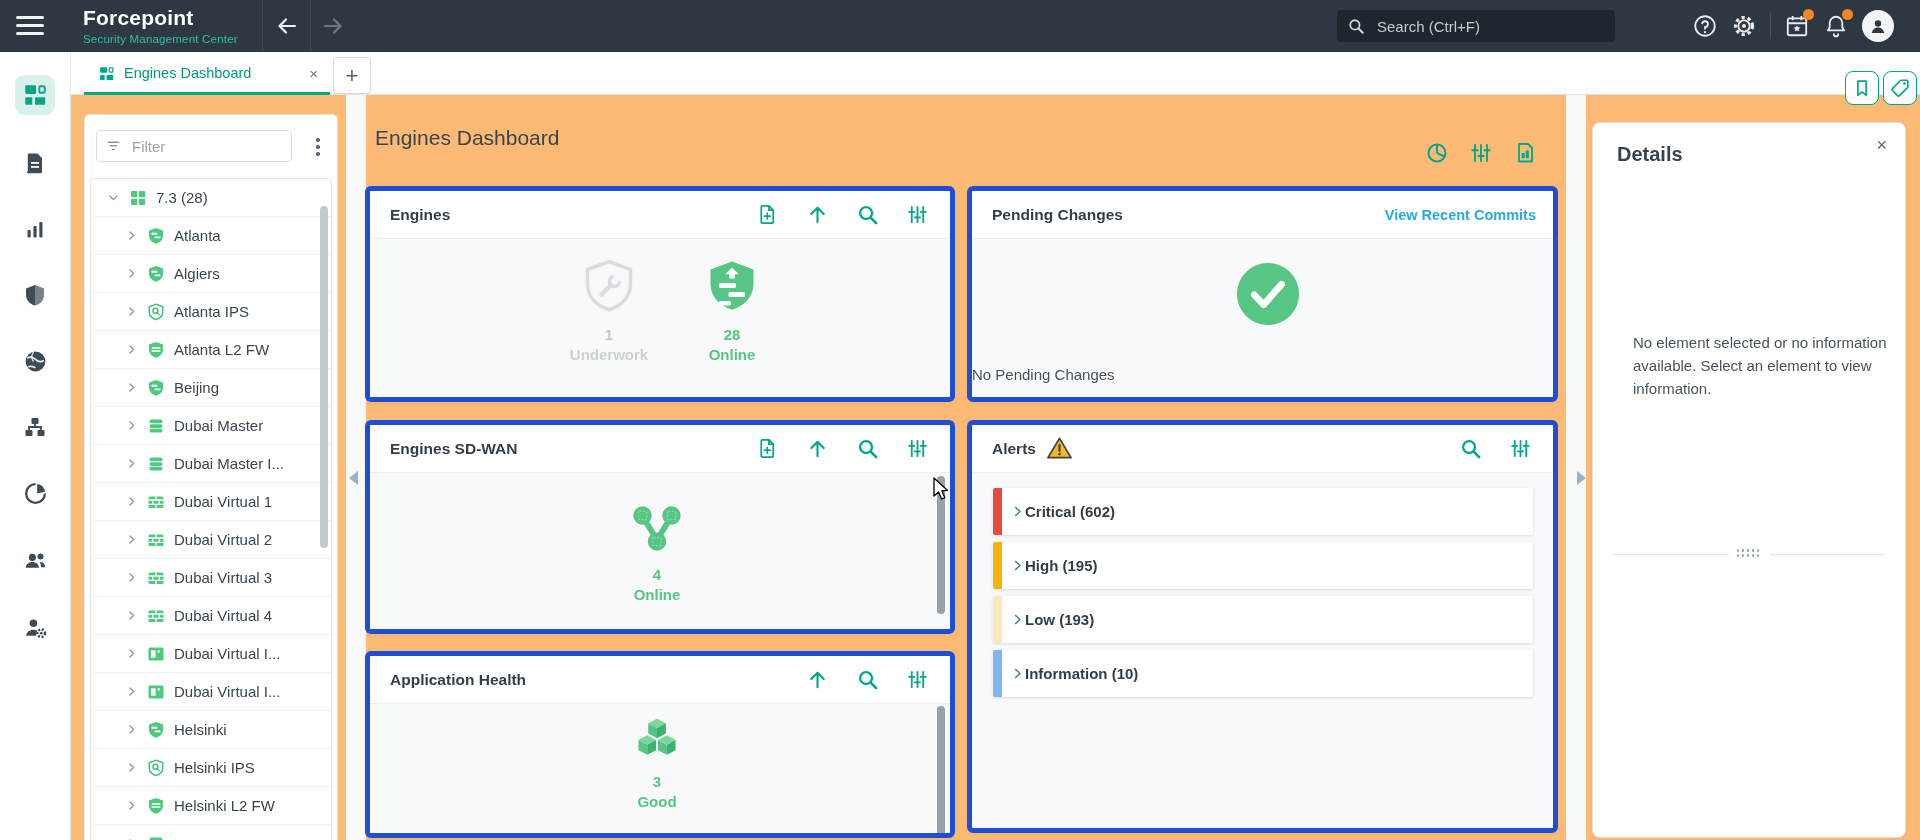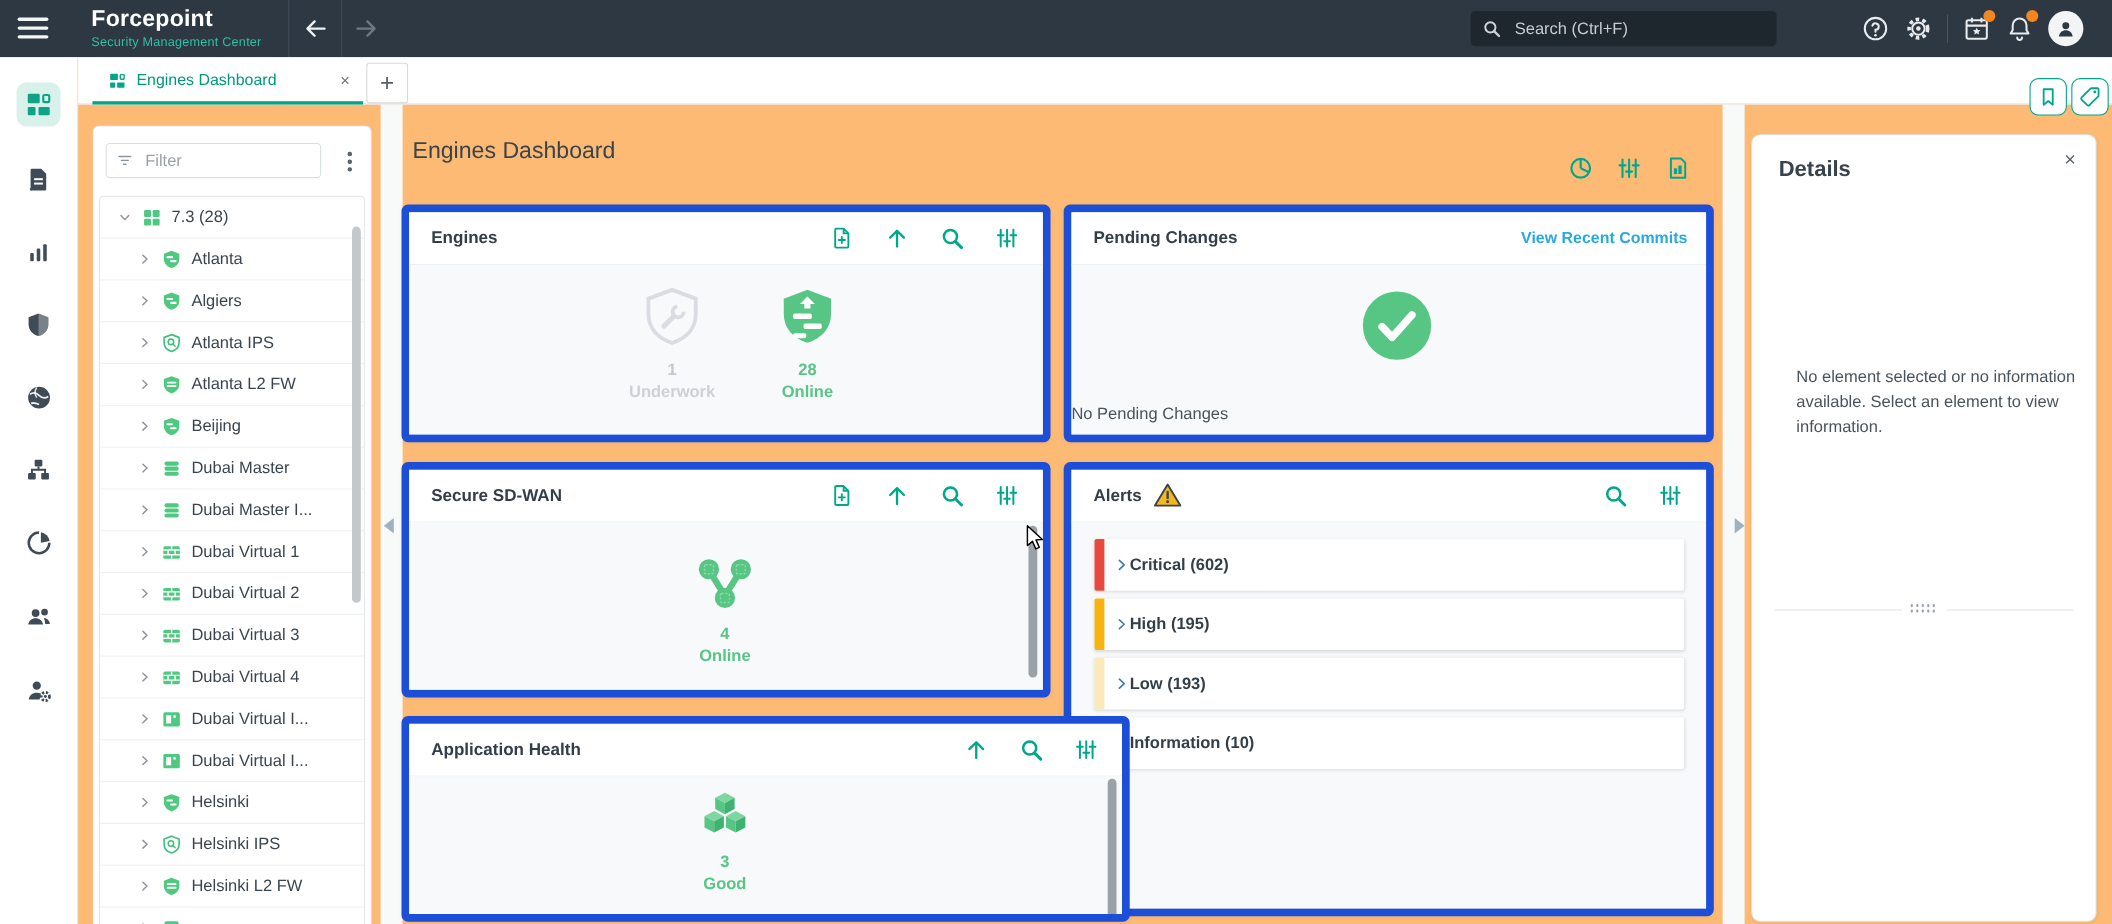--- a/index.html
+++ b/index.html
@@ -67,21 +67,21 @@
   .vscroll{position:absolute;width:8px;border-radius:4px;background:#c3c8cd;}
   
   .gutter{position:absolute;top:95px;bottom:0;width:20px;background:#f8fafa;}
   .tri{position:absolute;width:0;height:0;cursor:pointer;}
   .tri-l{border-top:7px solid transparent;border-bottom:7px solid transparent;border-right:9px solid #9fb1c0;}
   .tri-r{border-top:7px solid transparent;border-bottom:7px solid transparent;border-left:9px solid #9fb1c0;}
   .page-title{position:absolute;left:375px;top:126px;font-size:21px;color:#3a444d;}
   .top-icons{position:absolute;left:1425px;top:141px;display:flex;gap:20px;color:#00a78c;}
   .top-icons .tbn{cursor:pointer;}
   
-  .card{position:absolute;background:#fff;border:7px solid #1d4ed8;border-radius:6px;box-sizing:border-box;
+  .card{position:absolute;background:#fff;border:5px solid #1d4ed8;border-radius:6px;box-sizing:border-box;
         box-shadow:0 1px 3px rgba(30,40,50,.05);overflow:hidden;}
   .card-h{height:48px;display:flex;align-items:center;background:#fff;border-bottom:1px solid #edf0f2;box-sizing:border-box;}
   .card-t{margin-left:20px;font-size:15.5px;font-weight:bold;color:#333e48;}
   .hicons{margin-left:auto;display:flex;gap:27px;padding-right:21px;color:#00a78c;}
   .hicons .hbn{cursor:pointer;}
   .card-b{position:absolute;left:0;right:0;top:48px;bottom:0;background:#f7f9fa;}
   .stat{position:absolute;width:124px;text-align:center;}
   .stat svg{margin:0 auto;}
   .stat .v{margin-top:7px;font-size:15px;font-weight:bold;}
   .stat .l{margin-top:3px;font-size:15px;font-weight:bold;}
@@ -689,21 +689,21 @@
     <div class="card-b">
       <svg class="ico abs" style="left:263px;top:22px" width="66" height="66">
           <use href="#i-check-c"></use>
         </svg>
       <div class="pc-msg">No Pending Changes</div>
     </div>
   </div>
 
   <div class="card" style="left:365px;top:420px;width:590px;height:214px">
     <div class="card-h">
-      <span class="card-t">Secure SD-WAN</span>
+      <span class="card-t">Engines SD-WAN</span>
       <div class="hicons">
         <svg class="ico hbn" width="23" height="23">
             <use href="#i-docplus"></use>
           </svg>
         <svg class="ico hbn" width="23" height="23">
             <use href="#i-up"></use>
           </svg>
         <svg class="ico hbn" width="23" height="23">
             <use href="#i-mag"></use>
           </svg>
@@ -764,21 +764,21 @@
       <div class="arow">
         <span class="bar" style="background: rgb(132, 181, 238);"></span>
         <svg class="ico achev" width="15" height="15">
             <use href="#i-chev-r"></use>
           </svg>
         <span class="alabel">Information (10)</span>
       </div>
     </div>
   </div>
 
-  <div class="card" style="left:365px;top:651px;width:662px;height:187px;border-radius:6px">
+  <div class="card" style="left:365px;top:651px;width:590px;height:187px;border-radius:6px">
     <div class="card-h">
       <span class="card-t">Application Health</span>
       <div class="hicons">
         <svg class="ico hbn" width="23" height="23">
             <use href="#i-up"></use>
           </svg>
         <svg class="ico hbn" width="23" height="23">
             <use href="#i-mag"></use>
           </svg>
         <svg class="ico hbn" width="23" height="23">

